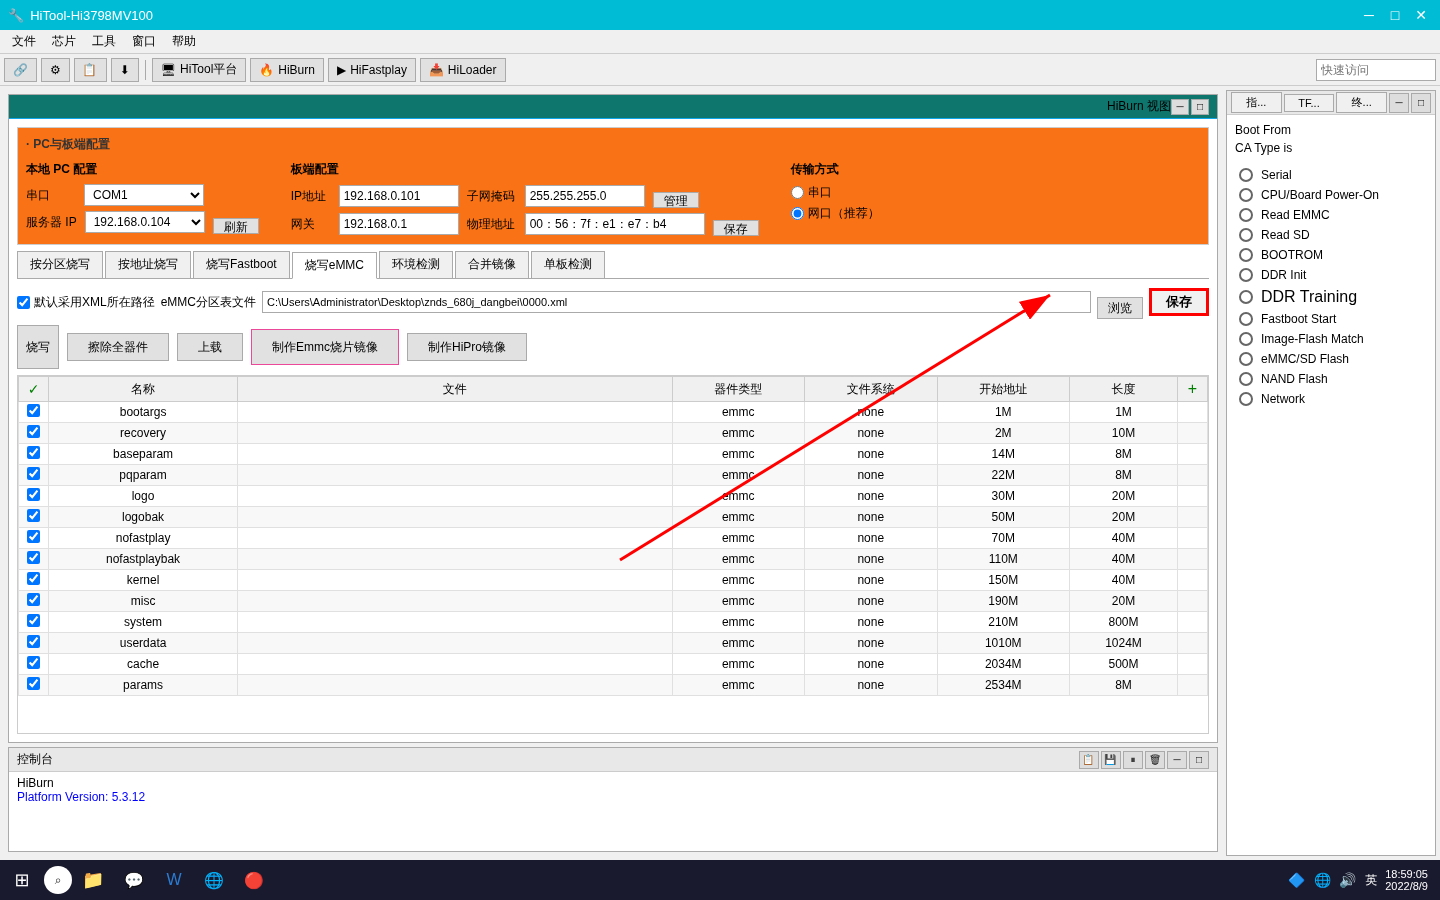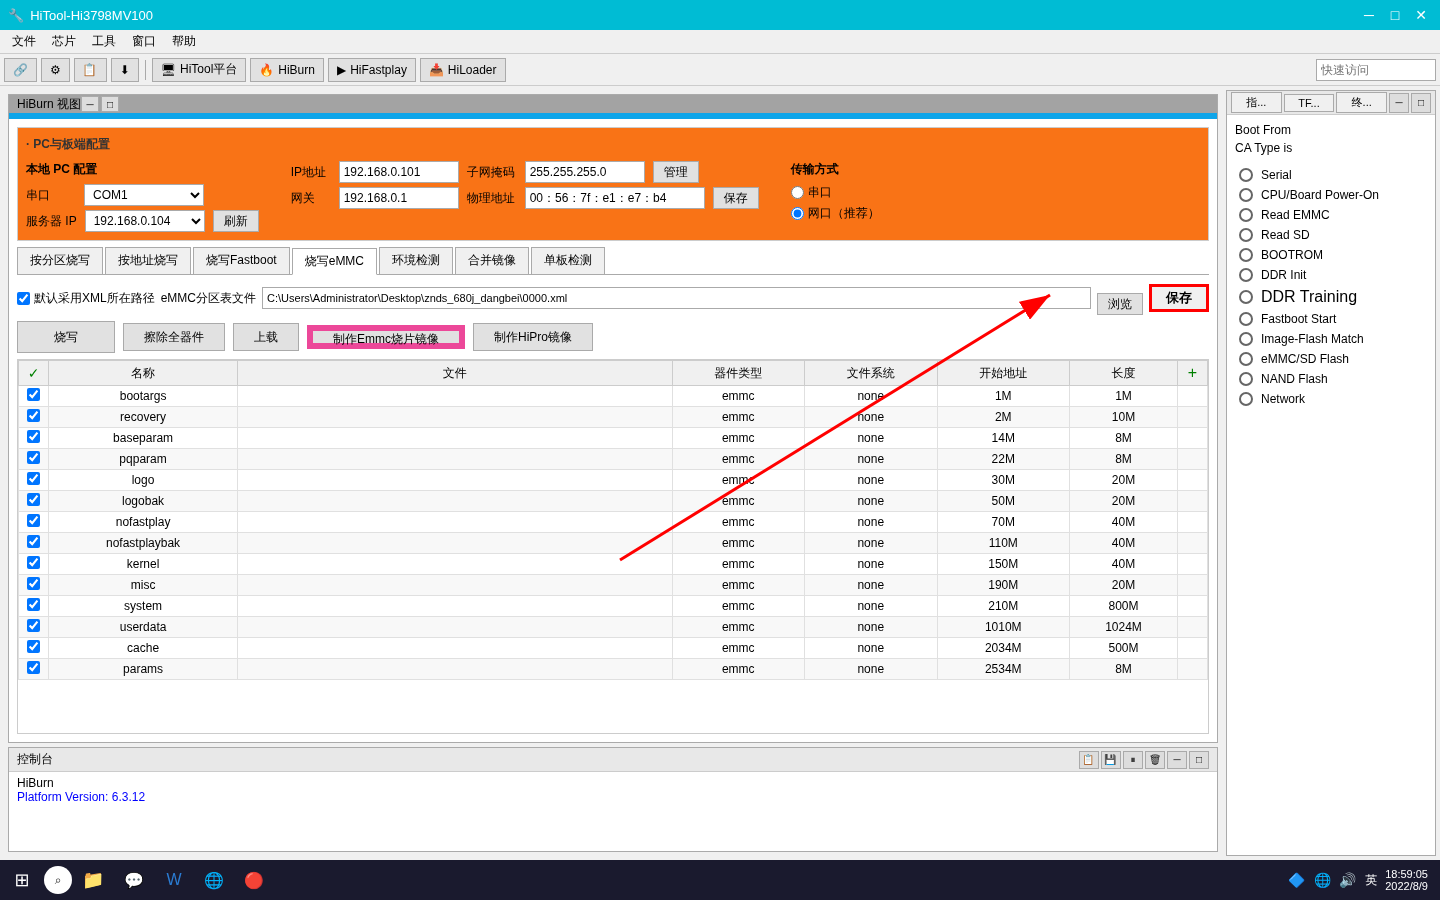--- a/index.html
+++ b/index.html
@@ -90,38 +90,39 @@
 
     
     .hiburn-window {
       background: white;
       border: 1px solid #aaa;
       flex: 1;
       display: flex;
       flex-direction: column;
     }
     .hiburn-title {
-      background: #a3a3a3;
+      background: #0f766e;
       height: 24px;
       display: flex;
       align-items: center;
-      justify-content: flex-start;
+      justify-content: flex-end;
       padding: 0 8px;
-      border-bottom: 6px solid #0ea5e9;
+      border-bottom: 1px solid #0ea5e9;
       font-size: 12px;
     }
     .hiburn-title-controls { display: flex; gap: 2px; }
     .win-btn { width: 18px; height: 16px; background: #ddd; border: 1px solid #aaa; font-size: 10px; cursor: pointer; display: flex; align-items: center; justify-content: center; }
     .config-btn {
-      height: 22px;
+      height: 16px;
       padding: 0 10px;
       background: #e1e1e1;
       border: 1px solid #aaa;
       cursor: pointer;
       font-size: 12px;
+      margin-top: 8px;
     }
     .radio-label { display: flex; align-items: center; gap: 4px; font-size: 12px; cursor: pointer; }
     .tab {
       padding: 4px 12px;
       border: 1px solid #aaa;
       border-bottom: none;
       background: #f0f0f0;
       cursor: pointer;
       font-size: 12px;
       margin-right: 2px;
@@ -251,20 +252,21 @@
               <div style="display:flex;align-items:center;gap:8px;">
                 <span style="font-size:12px;min-width:50px;">服务器 IP</span>
                 <select style="height:22px;border:1px solid #aaa;padding:0 4px;font-size:12px;background:white;min-width:120px;">
                   <option>192.168.0.104</option>
                 </select>
                 <button class="config-btn">刷新</button>
               </div>
             </div>
 
             <div style="display:flex;flex-direction:column;gap:4px;">
+              <div style="font-size:12px;font-weight:bold;margin-bottom:2px;">板端配置</div>
               <div style="display:flex;align-items:center;gap:8px;">
                 <span style="font-size:12px;min-width:40px;">IP地址</span>
                 <input type="text" style="height: 22px; border: 1px solid rgb(170, 170, 170); padding: 0px 4px; font-size: 12px; background: white; width: 120px;" value="192.168.0.101">
                 <span style="font-size:12px;min-width:50px;">子网掩码</span>
                 <input type="text" style="height: 22px; border: 1px solid rgb(170, 170, 170); padding: 0px 4px; font-size: 12px; background: white; width: 120px;" value="255.255.255.0">
                 <button class="config-btn">管理</button>
               </div>
               <div style="display:flex;align-items:center;gap:8px;">
                 <span style="font-size:12px;min-width:40px;">网关</span>
                 <input type="text" style="height: 22px; border: 1px solid rgb(170, 170, 170); padding: 0px 4px; font-size: 12px; background: white; width: 120px;" value="192.168.0.1">
@@ -305,24 +307,24 @@
               <input type="checkbox" checked="" style="">
               <span>默认采用XML所在路径</span>
             </label>
             <span style="font-size:12px;white-space:nowrap;">eMMC分区表文件</span>
             <input type="text" style="flex: 1 1 0%; height: 22px; border: 1px solid rgb(170, 170, 170); padding: 0px 4px; font-size: 11px; background: white;" value="C:\Users\Administrator\Desktop\znds_680j_dangbei\0000.xml">
             <button class="browse-btn" style="height:22px;padding:0 10px;background:#e1e1e1;border:1px solid #aaa;cursor:pointer;font-size:12px;">浏览</button>
             <button style="height:28px;padding:0 14px;background:#f0f0f0;border:3px solid red;cursor:pointer;font-size:13px;font-weight:bold;">保存</button>
           </div>
 
           <div style="display:flex;align-items:center;gap:8px;margin-bottom:6px;">
-            <button style="height:32px;padding:0 36px;background:#e1e1e1;border:1px solid #aaa;cursor:pointer;font-size:12px;">烧写</button>
+            <button style="height:44px;padding:0 8px;background:#e1e1e1;border:1px solid #aaa;cursor:pointer;font-size:12px;">烧写</button>
             <button style="height:28px;padding:0 20px;background:#e1e1e1;border:1px solid #aaa;cursor:pointer;font-size:12px;">擦除全器件</button>
             <button style="height:28px;padding:0 20px;background:#e1e1e1;border:1px solid #aaa;cursor:pointer;font-size:12px;">上载</button>
-            <button style="height:24px;padding:0 20px;background:#e1e1e1;border:6px solid #ec4899;cursor:pointer;font-size:12px;">制作Emmc烧片镜像</button>
+            <button style="height:36px;padding:0 20px;background:#e1e1e1;border:1px solid #ec4899;cursor:pointer;font-size:12px;">制作Emmc烧片镜像</button>
             <button style="height:28px;padding:0 20px;background:#e1e1e1;border:1px solid #aaa;cursor:pointer;font-size:12px;">制作HiPro镜像</button>
           </div>
 
           <div class="data-table-wrap" style="flex:1;overflow:auto;border:1px solid #ccc;position:relative;">
             <table>
               <thead>
                 <tr>
                   <th style="width:30px;"><span style="color:green;font-size:14px;">✓</span></th>
                   <th>名称</th>
                   <th style="min-width:200px;">文件</th>
@@ -488,21 +490,21 @@
           <button style="width:20px;height:18px;background:#ddd;border:1px solid #aaa;font-size:10px;cursor:pointer;display:flex;align-items:center;justify-content:center;">📋</button>
           <button style="width:20px;height:18px;background:#ddd;border:1px solid #aaa;font-size:10px;cursor:pointer;display:flex;align-items:center;justify-content:center;">💾</button>
           <button style="width:20px;height:18px;background:#ddd;border:1px solid #aaa;font-size:10px;cursor:pointer;display:flex;align-items:center;justify-content:center;">⏸</button>
           <button style="width:20px;height:18px;background:#ddd;border:1px solid #aaa;font-size:10px;cursor:pointer;display:flex;align-items:center;justify-content:center;">🗑</button>
           <button style="width:20px;height:18px;background:#ddd;border:1px solid #aaa;font-size:10px;cursor:pointer;display:flex;align-items:center;justify-content:center;">─</button>
           <button style="width:20px;height:18px;background:#ddd;border:1px solid #aaa;font-size:10px;cursor:pointer;display:flex;align-items:center;justify-content:center;">□</button>
         </div>
       </div>
       <div style="flex:1;padding:4px 8px;font-size:12px;overflow:auto;">
         <div>HiBurn</div>
-        <div style="color:blue;">Platform Version: 6.3.12</div>
+        <div style="color:blue;">Platform Version: 5.3.12</div>
       </div>
     </div>
   </div>
 
   <div style="width:210px;background:white;border:1px solid #aaa;display:flex;flex-direction:column;overflow:hidden;">
     <div style="background:#e8e8e8;height:24px;display:flex;align-items:center;padding:0 4px;border-bottom:1px solid #ccc;font-size:11px;gap:2px;">
       <button style="flex:1;text-align:center;padding:2px 4px;font-size:11px;cursor:pointer;border:1px solid #aaa;background:#f0f0f0;white-space:nowrap;overflow:hidden;">指...</button>
       <button style="flex:1;text-align:center;padding:2px 4px;font-size:11px;cursor:pointer;border:1px solid #aaa;background:#f0f0f0;white-space:nowrap;overflow:hidden;">TF...</button>
       <button style="flex:1;text-align:center;padding:2px 4px;font-size:11px;cursor:pointer;border:1px solid #aaa;background:#f0f0f0;white-space:nowrap;overflow:hidden;">终...</button>
       <button style="width:20px;height:20px;background:#ddd;border:1px solid #aaa;font-size:10px;cursor:pointer;">─</button>

